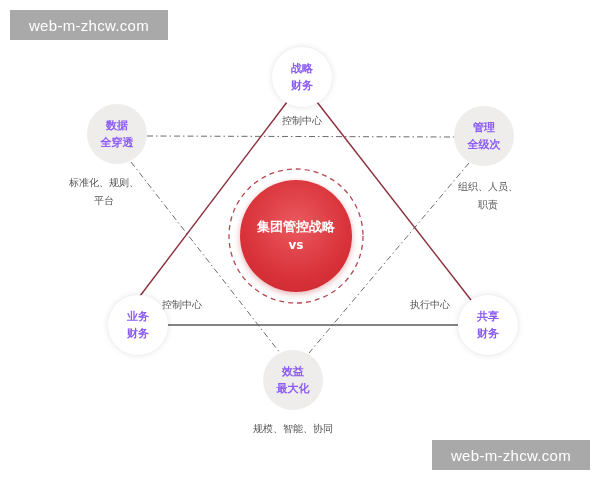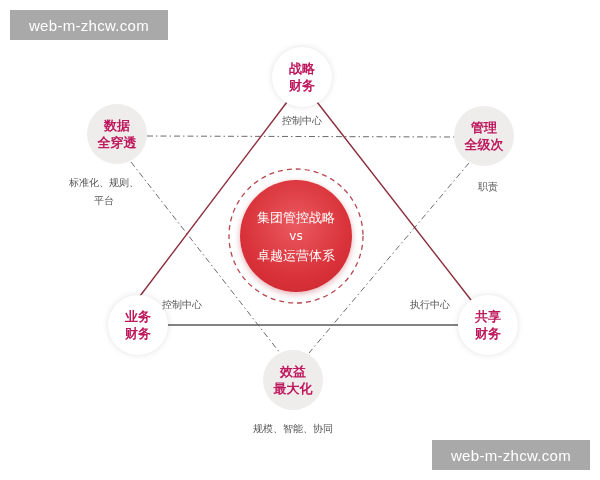--- a/index.html
+++ b/index.html
@@ -5,36 +5,36 @@
     html, body { margin: 0; padding: 0; }
     body {
       width: 600px; height: 480px; position: relative; overflow: hidden;
       background: #ffffff;
       font-family: "DejaVu Sans", "Liberation Sans", sans-serif;
     }
     svg.lines { position: absolute; left: 0; top: 0; width: 600px; height: 480px; }
     .node {
       position: absolute; width: 60px; height: 60px; border-radius: 50%;
       display: flex; flex-direction: column; align-items: center; justify-content: center;
-      color: #be185d; font-family: "DejaVu Serif", "Liberation Serif", serif;
-      font-size: 13px; line-height: 17px; font-weight: bold; text-align: center;
+      color: #8b5cf6; font-family: "DejaVu Serif", "Liberation Serif", serif;
+      font-size: 11px; line-height: 17px; font-weight: bold; text-align: center;
     }
     .node.white { background: #ffffff; box-shadow: 0 0 6px rgba(0,0,0,0.12); }
     .node.grey { background: #efecec; }
     .node span { display: block; white-space: nowrap; }
     .label {
       position: absolute; color: #555555; font-size: 10px; line-height: 18px;
       text-align: center; white-space: nowrap;
     }
     .center {
       position: absolute; left: 240px; top: 180px; width: 112px; height: 112px; border-radius: 50%;
       background: radial-gradient(circle at 50% 40%, #ea5a5f 0%, #d9323a 60%, #c8242c 100%);
       box-shadow: 0 2px 6px rgba(180,30,40,0.35);
       display: flex; flex-direction: column; align-items: center; justify-content: center;
-      color: #ffffff; font-size: 13px; font-weight: normal; line-height: 19px;
+      color: #ffffff; font-size: 13px; font-weight: bold; line-height: 19px;
     }
     .center span { display: block; white-space: nowrap; }
     .watermark {
       position: absolute; background: #a9a9a9; color: #ffffff;
       font-family: "Liberation Sans", sans-serif; font-size: 15px;
       display: flex; align-items: center; justify-content: center;
       letter-spacing: 0.3px;
     }
   </style>
 </head>
@@ -55,21 +55,20 @@
   </g>
 
   <circle cx="296" cy="236" r="67" fill="#ffffff" stroke="#b8464f" stroke-width="1.3" stroke-dasharray="5,4"></circle>
 </svg>
 
 <div class="watermark" style="left:10px; top:10px; width:158px; height:30px;">web-m-zhcw.com</div>
 
 <div class="center">
   <span>集团管控战略</span>
   <span style="font-size:12px;">vs</span>
-  <span>卓越运营体系</span>
 </div>
 
 <div class="node white" style="left:272px; top:47px;">
   <span>战略</span>
   <span>财务</span>
 </div>
 <div class="label" style="left:272px; top:112px; width:60px;">控制中心</div>
 
 <div class="node grey" style="left:87px; top:104px;">
   <span>数据</span>
@@ -78,20 +77,21 @@
 <div class="label" style="left:52px; top:174px; width:104px;">
   <div>标准化、规则、</div>
   <div style="margin-top:0;">平台</div>
 </div>
 
 <div class="node grey" style="left:454px; top:106px;">
   <span>管理</span>
   <span>全级次</span>
 </div>
 <div class="label" style="left:448px; top:178px; width:80px;">
+  <div>组织、人员、</div>
   <div style="margin-top:0;">职责</div>
 </div>
 
 <div class="node white" style="left:108px; top:295px;">
   <span>业务</span>
   <span>财务</span>
 </div>
 <div class="label" style="left:152px; top:296px; width:60px;">控制中心</div>
 
 <div class="node white" style="left:458px; top:295px;">

